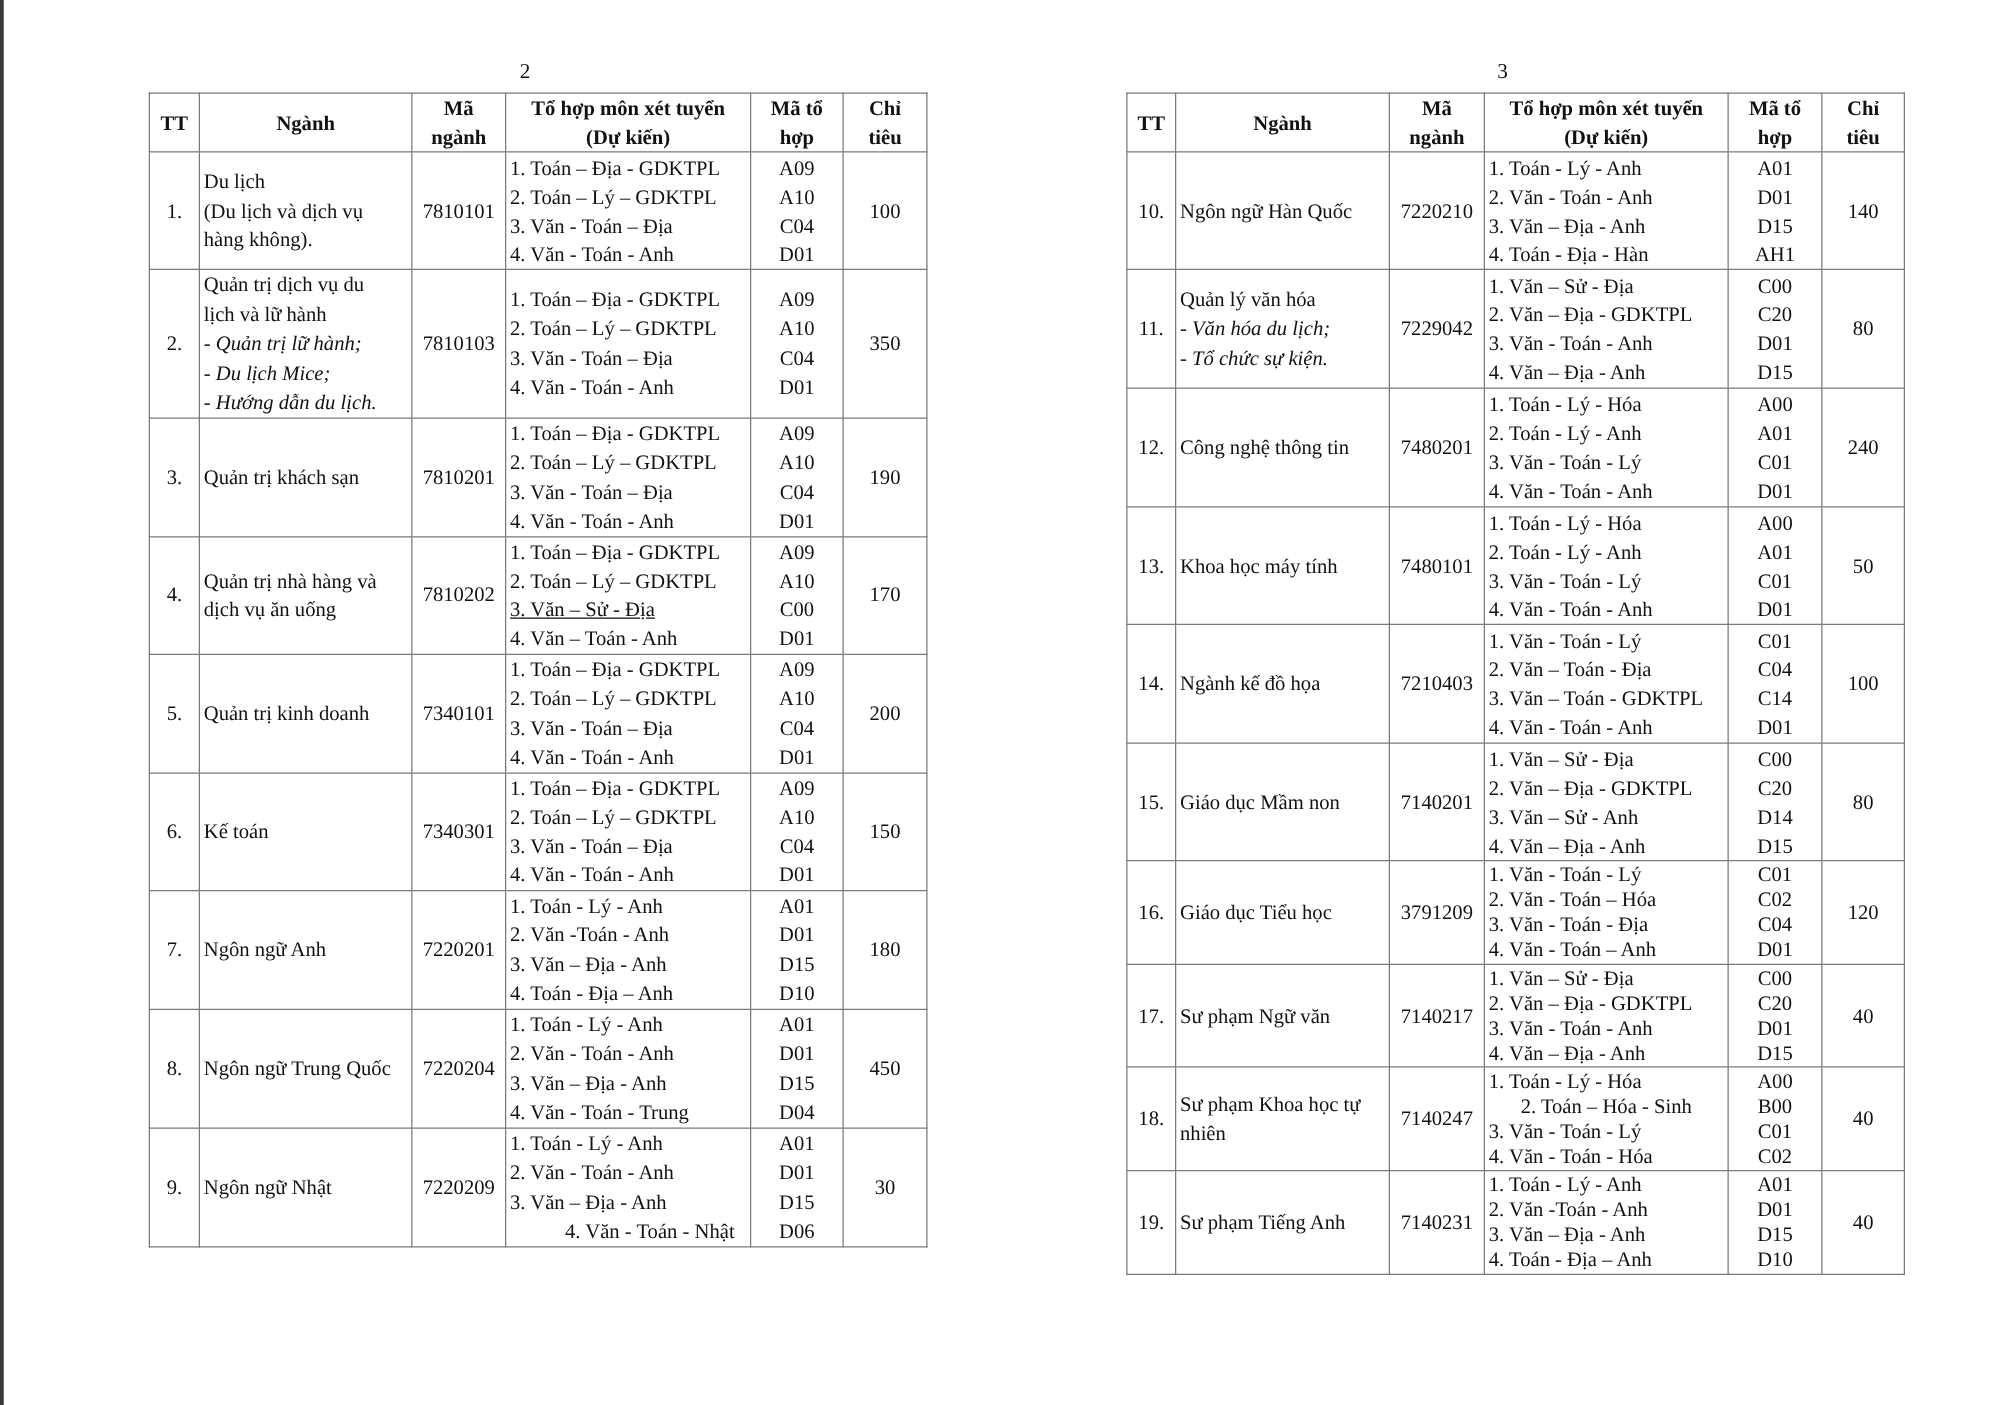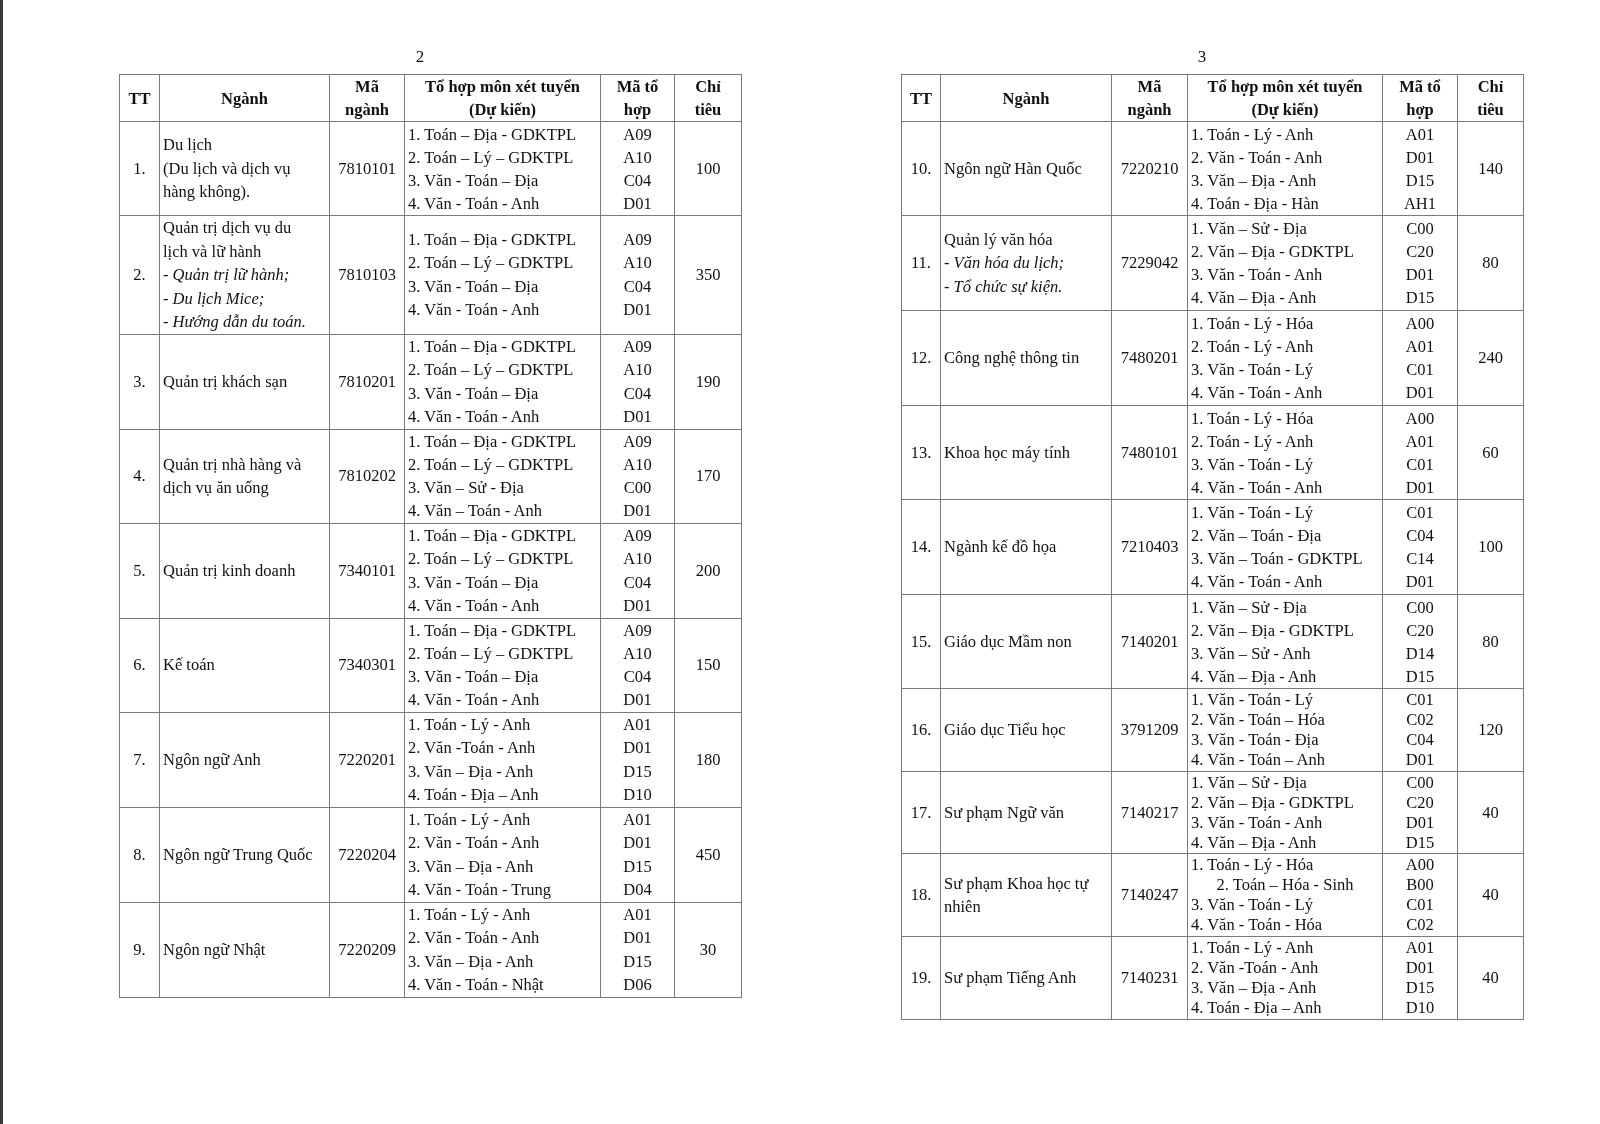--- a/index.html
+++ b/index.html
@@ -85,21 +85,21 @@
         </td>
         <td class="quota">100</td>
       </tr>
       <tr style="height: 118px;">
         <td class="tt">2.</td>
         <td class="major">
           <span class="major-main">Quản trị dịch vụ du</span>
           <span class="major-main">lịch và lữ hành</span>
           <span class="sub">- Quản trị lữ hành;</span>
           <span class="sub">- Du lịch Mice;</span>
-          <span class="sub">- Hướng dẫn du toán.</span>
+          <span class="sub">- Hướng dẫn du lịch.</span>
         </td>
         <td class="code">7810103</td>
         <td class="combos">
           <span class="line" style="line-height: 23.5px;">1. Toán – Địa - GDKTPL</span>
           <span class="line" style="line-height: 23.5px;">2. Toán – Lý – GDKTPL</span>
           <span class="line" style="line-height: 23.5px;">3. Văn - Toán – Địa</span>
           <span class="line" style="line-height: 23.5px;">4. Văn - Toán - Anh</span>
         </td>
         <td class="cc">
           <span class="line" style="line-height: 23.5px;">A09</span>
@@ -132,21 +132,21 @@
       <tr style="height: 94px;">
         <td class="tt">4.</td>
         <td class="major">
           <span class="major-main">Quản trị nhà hàng và</span>
           <span class="major-main">dịch vụ ăn uống</span>
         </td>
         <td class="code">7810202</td>
         <td class="combos">
           <span class="line" style="line-height: 23px;">1. Toán – Địa - GDKTPL</span>
           <span class="line" style="line-height: 23px;">2. Toán – Lý – GDKTPL</span>
-          <span class="line" style="line-height: 23px;">3. Văn – Sử - Địa</span>
+          <span class="line" style="line-height: 23px; text-decoration: underline;">3. Văn – Sử - Địa</span>
           <span class="line" style="line-height: 23px;">4. Văn – Toán - Anh</span>
         </td>
         <td class="cc">
           <span class="line" style="line-height: 23px;">A09</span>
           <span class="line" style="line-height: 23px;">A10</span>
           <span class="line" style="line-height: 23px;">C00</span>
           <span class="line" style="line-height: 23px;">D01</span>
         </td>
         <td class="quota">170</td>
       </tr>
@@ -233,21 +233,21 @@
       <tr style="height: 95px;">
         <td class="tt">9.</td>
         <td class="major">
           <span class="major-main">Ngôn ngữ Nhật</span>
         </td>
         <td class="code">7220209</td>
         <td class="combos">
           <span class="line" style="line-height: 23.25px;">1. Toán - Lý - Anh</span>
           <span class="line" style="line-height: 23.25px;">2. Văn - Toán - Anh</span>
           <span class="line" style="line-height: 23.25px;">3. Văn – Địa - Anh</span>
-          <span class="line" style="line-height: 23.25px;">4. Văn - Toán - Nhật</span>
+          <span class="line" style="line-height: 23.25px; margin-left: 44px;">4. Văn - Toán - Nhật</span>
         </td>
         <td class="cc">
           <span class="line" style="line-height: 23.25px;">A01</span>
           <span class="line" style="line-height: 23.25px;">D01</span>
           <span class="line" style="line-height: 23.25px;">D15</span>
           <span class="line" style="line-height: 23.25px;">D06</span>
         </td>
         <td class="quota">30</td>
       </tr>
     </tbody>
@@ -359,21 +359,21 @@
           <span class="line" style="line-height: 23px;">2. Toán - Lý - Anh</span>
           <span class="line" style="line-height: 23px;">3. Văn - Toán - Lý</span>
           <span class="line" style="line-height: 23px;">4. Văn - Toán - Anh</span>
         </td>
         <td class="cc">
           <span class="line" style="line-height: 23px;">A00</span>
           <span class="line" style="line-height: 23px;">A01</span>
           <span class="line" style="line-height: 23px;">C01</span>
           <span class="line" style="line-height: 23px;">D01</span>
         </td>
-        <td class="quota">60</td>
+        <td class="quota">50</td>
       </tr>
       <tr style="height: 95px;">
         <td class="tt">14.</td>
         <td class="major">
           <span class="major-main">Ngành kế đồ họa</span>
         </td>
         <td class="code">7210403</td>
         <td class="combos">
           <span class="line" style="line-height: 23.25px;">1. Văn - Toán - Lý</span>
           <span class="line" style="line-height: 23.25px;">2. Văn – Toán - Địa</span>

